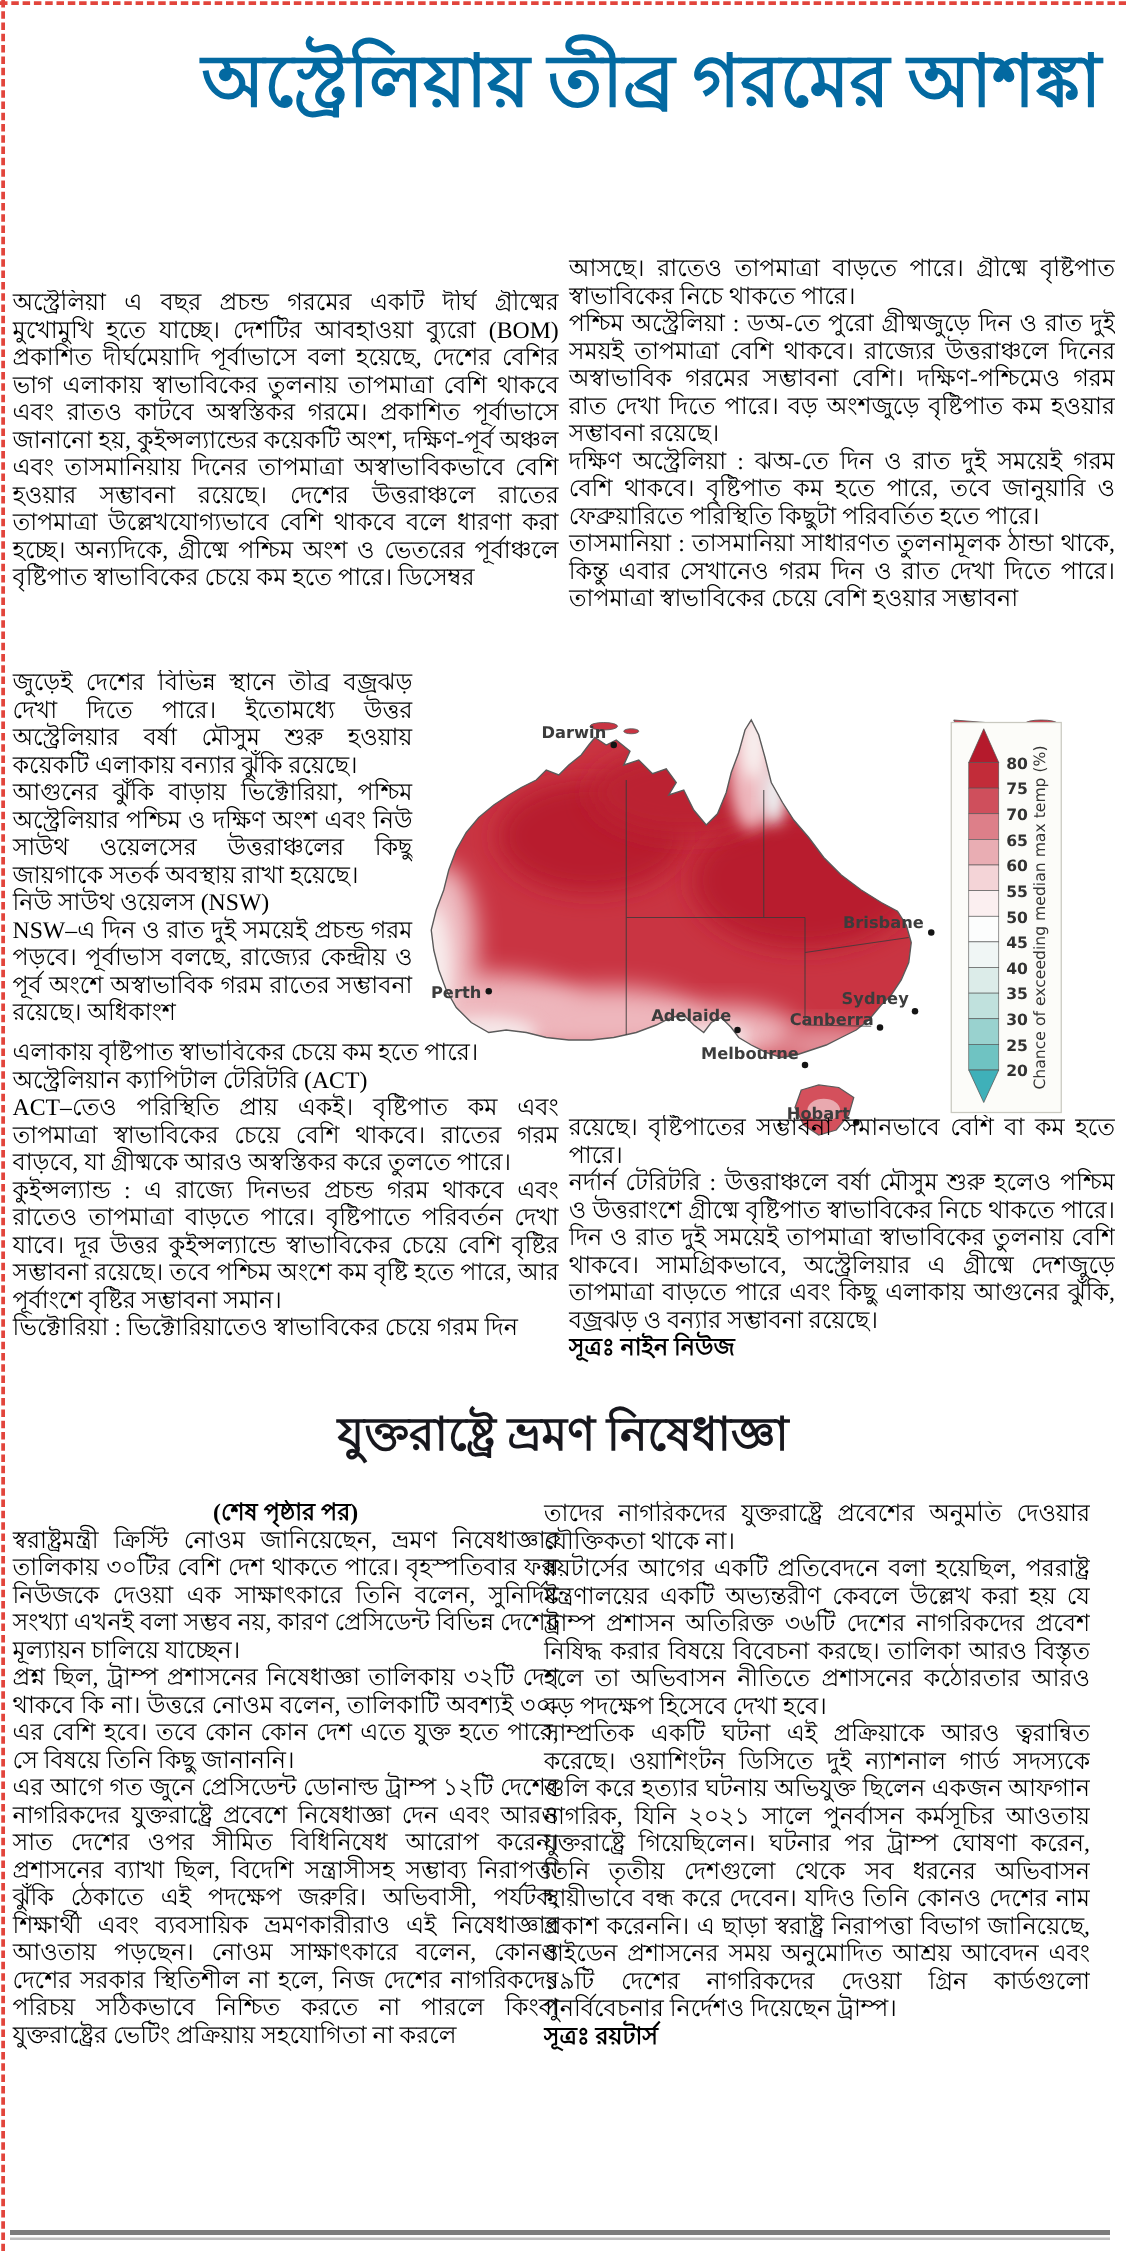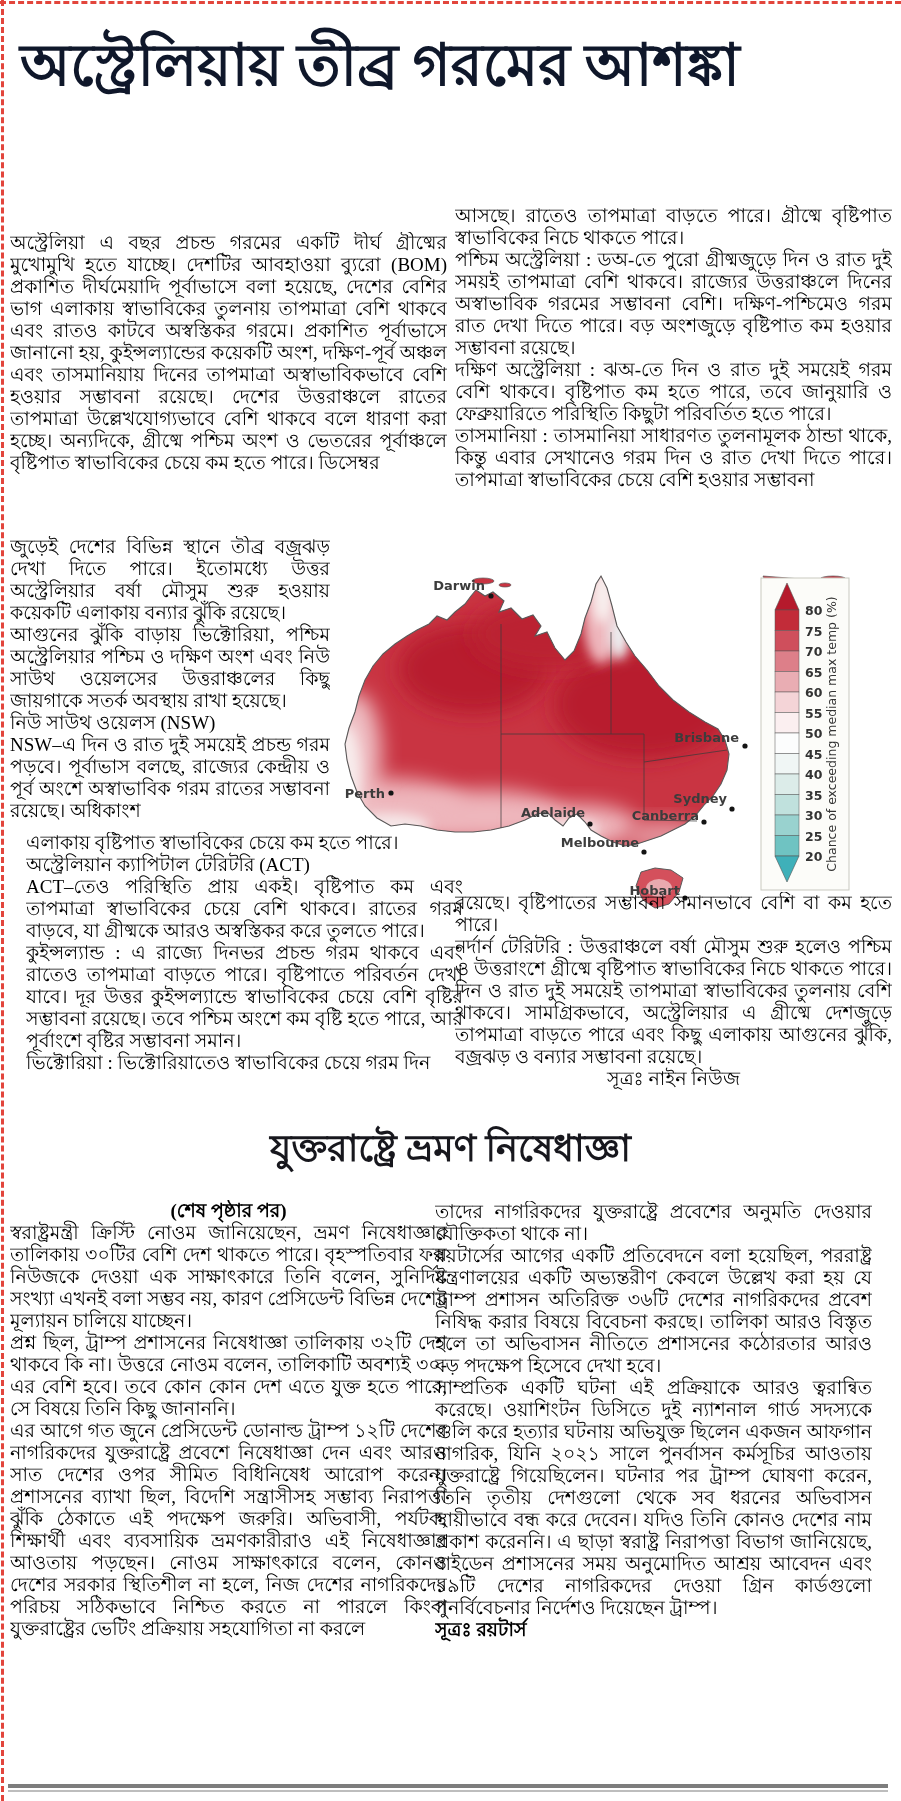--- a/index.html
+++ b/index.html
@@ -5,35 +5,35 @@
   html,body{margin:0;padding:0;background:#e9e9e9;}
   .page{
     position:relative;width:901px;height:1801px;margin:0 auto;
     background:#ffffff;overflow:hidden;
     font-family:"Liberation Serif","DejaVu Serif",serif;
     color:#1c1c22;
   }
   .dash-top{position:absolute;left:0;top:1px;width:901px;height:0;border-top:3px dashed #e2453c;}
   .dash-left{position:absolute;left:1px;top:0;width:0;height:1801px;border-left:3px dashed #e2453c;}
   .headline1{
-    position:absolute;left:20px;top:14px;width:861px;text-align:left;
-    font-weight:bold;font-size:58px;line-height:104px;color:#0f172a;
+    position:absolute;left:20px;top:14px;width:861px;text-align:right;
+    font-weight:bold;font-size:58px;line-height:104px;color:#0369a1;
   }
   .headline2{
     position:absolute;left:20px;top:1118px;width:861px;text-align:center;
     font-weight:bold;font-size:37px;line-height:62px;color:#17171d;
   }
   .block{
     position:absolute;font-size:19px;line-height:22px;text-align:justify;
     overflow:hidden;color:#000000;
   }
   .block p{margin:0;padding:0;}
   .lead{font-weight:normal;}
   .contnote{text-align:center;font-weight:bold;}
-  .src-right{text-align:center;font-weight:normal;}
+  .src-right{text-align:left;font-weight:bold;}
   .src-left{text-align:left;font-weight:bold;}
   .mapbox{position:absolute;left:333px;top:574px;width:562px;height:347px;}
   .mapbox svg{width:100%;height:100%;display:block;}
   .bottom-rule{position:absolute;left:8px;top:1784px;width:880px;}
   .bottom-rule .r1{height:4px;background:#7d7d7d;}
   .bottom-rule .r2{height:2px;background:#bdbdbd;margin-top:2px;}
 </style>
 </head>
 <body>
 
@@ -50,21 +50,21 @@
     <p><span>অস্ট্রেলিয়া এ বছর প্রচন্ড গরমের একটি দীর্ঘ গ্রীষ্মের মুখোমুখি হতে যাচ্ছে। দেশটির আবহাওয়া ব্যুরো (BOM) প্রকাশিত দীর্ঘমেয়াদি পূর্বাভাসে বলা হয়েছে, দেশের বেশির ভাগ এলাকায় স্বাভাবিকের তুলনায় তাপমাত্রা বেশি থাকবে এবং রাতও কাটবে অস্বস্তিকর গরমে। প্রকাশিত পূর্বাভাসে জানানো হয়, কুইন্সল্যান্ডের কয়েকটি অংশ, দক্ষিণ-পূর্ব অঞ্চল এবং তাসমানিয়ায় দিনের তাপমাত্রা অস্বাভাবিকভাবে বেশি হওয়ার সম্ভাবনা রয়েছে। দেশের উত্তরাঞ্চলে রাতের তাপমাত্রা উল্লেখযোগ্যভাবে বেশি থাকবে বলে ধারণা করা হচ্ছে। অন্যদিকে, গ্রীষ্মে পশ্চিম অংশ ও ভেতরের পূর্বাঞ্চলে বৃষ্টিপাত স্বাভাবিকের চেয়ে কম হতে পারে। ডিসেম্বর</span></p>
   </div>
 
   <div class="block" style="left:10px;top:536px;width:320px;height:294px;">
     <p><span>জুড়েই দেশের বিভিন্ন স্থানে তীব্র বজ্রঝড় দেখা দিতে পারে। ইতোমধ্যে উত্তর অস্ট্রেলিয়ার বর্ষা মৌসুম শুরু হওয়ায় কয়েকটি এলাকায় বন্যার ঝুঁকি রয়েছে।</span></p>
     <p><span>আগুনের ঝুঁকি বাড়ায় ভিক্টোরিয়া, পশ্চিম অস্ট্রেলিয়ার পশ্চিম ও দক্ষিণ অংশ এবং নিউ সাউথ ওয়েলসের উত্তরাঞ্চলের কিছু জায়গাকে সতর্ক অবস্থায় রাখা হয়েছে।</span></p>
     <p><span>নিউ সাউথ ওয়েলস (NSW)</span></p>
     <p><span>NSW–এ দিন ও রাত দুই সময়েই প্রচন্ড গরম পড়বে। পূর্বাভাস বলছে, রাজ্যের কেন্দ্রীয় ও পূর্ব অংশে অস্বাভাবিক গরম রাতের সম্ভাবনা রয়েছে। অধিকাংশ</span></p>
   </div>
 
-  <div class="block" style="left:10px;top:832px;width:437px;height:278px;margin-left:16px;">
+  <div class="block" style="left:10px;top:832px;width:437px;height:278px;">
     <p><span>এলাকায় বৃষ্টিপাত স্বাভাবিকের চেয়ে কম হতে পারে।</span></p>
     <p><span>অস্ট্রেলিয়ান ক্যাপিটাল টেরিটরি (ACT)</span></p>
     <p><span>ACT–তেও পরিস্থিতি প্রায় একই। বৃষ্টিপাত কম এবং তাপমাত্রা স্বাভাবিকের চেয়ে বেশি থাকবে। রাতের গরম বাড়বে, যা গ্রীষ্মকে আরও অস্বস্তিকর করে তুলতে পারে।</span></p>
     <p><span class="lead">কুইন্সল্যান্ড : </span><span>এ রাজ্যে দিনভর প্রচন্ড গরম থাকবে এবং রাতেও তাপমাত্রা বাড়তে পারে। বৃষ্টিপাতে পরিবর্তন দেখা যাবে। দূর উত্তর কুইন্সল্যান্ডে স্বাভাবিকের চেয়ে বেশি বৃষ্টির সম্ভাবনা রয়েছে। তবে পশ্চিম অংশে কম বৃষ্টি হতে পারে, আর পূর্বাংশে বৃষ্টির সম্ভাবনা সমান।</span></p>
     <p><span class="lead">ভিক্টোরিয়া : </span><span>ভিক্টোরিয়াতেও স্বাভাবিকের চেয়ে গরম দিন</span></p>
   </div>
 
   <div class="block" style="left:455px;top:205px;width:437px;height:332px;">
     <p><span>আসছে। রাতেও তাপমাত্রা বাড়তে পারে। গ্রীষ্মে বৃষ্টিপাত স্বাভাবিকের নিচে থাকতে পারে।</span></p>
     <p><span class="lead">পশ্চিম অস্ট্রেলিয়া : </span><span>ডঅ-তে পুরো গ্রীষ্মজুড়ে দিন ও রাত দুই সময়ই তাপমাত্রা বেশি থাকবে। রাজ্যের উত্তরাঞ্চলে দিনের অস্বাভাবিক গরমের সম্ভাবনা বেশি। দক্ষিণ-পশ্চিমেও গরম রাত দেখা দিতে পারে। বড় অংশজুড়ে বৃষ্টিপাত কম হওয়ার সম্ভাবনা রয়েছে।</span></p>

